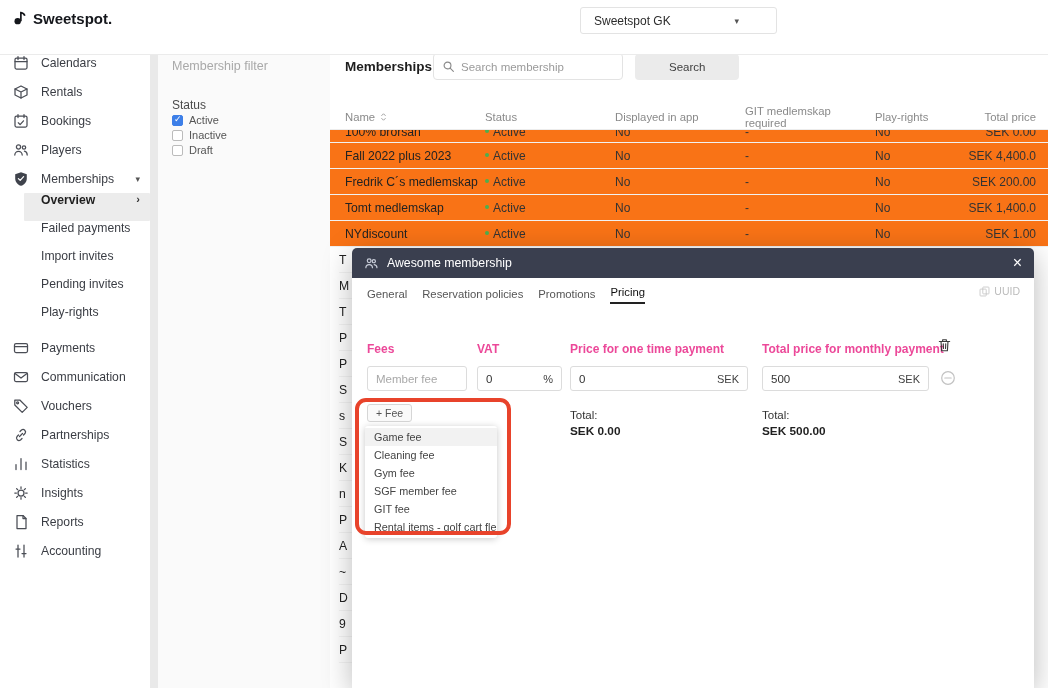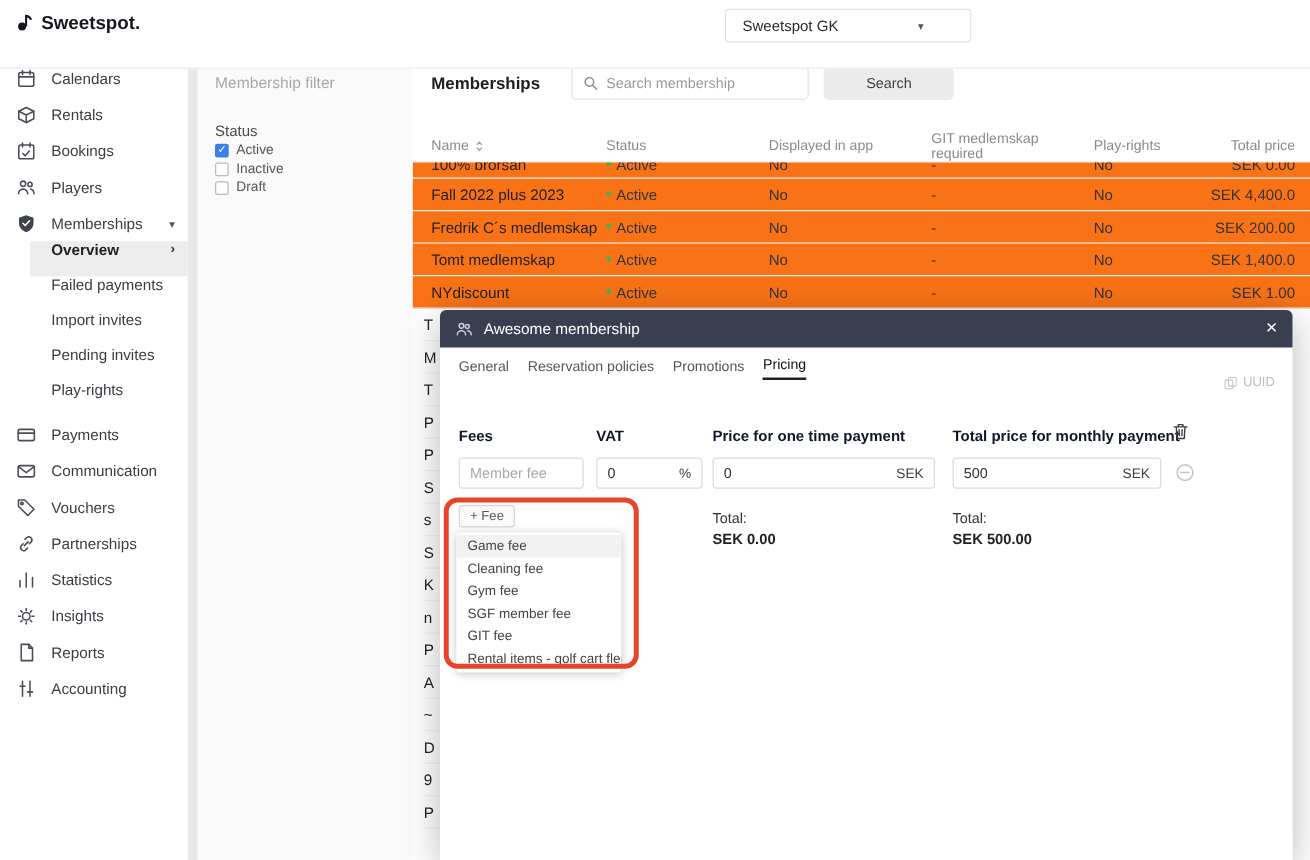--- a/index.html
+++ b/index.html
@@ -30,21 +30,21 @@
   .fp-opts { position:absolute; left:22px; top:73px; display:flex; flex-direction:column; gap:3px; }
   .chk-row { display:flex; align-items:center; gap:6px; font-size:11px; color:#555; cursor:pointer; }
   .chk { width:11px; height:11px; border:1px solid #bbb; border-radius:2px; background:#fff; position:relative; flex:none; }
   .chk.checked { background:#3d7fe8; border-color:#3d7fe8; }
   .chk.checked::after { content:"✓"; position:absolute; left:1px; top:-2px; font-size:9px; color:#fff; }
 
   
   .content { position:absolute; left:330px; top:41px; right:0; bottom:0; background:#fff; }
   .content-head { position:absolute; left:15px; top:12px; display:flex; align-items:center; }
   .page-title { font-size:13.5px; font-weight:700; color:#1e1e1e; width:88px; }
-  .search-box { margin-left:24px; width:190px; height:27px; border:1px solid #e3e3e3; border-radius:4px; display:flex; align-items:center; padding:0 8px; gap:6px; background:#fff; }
+  .search-box { margin-left:0; width:190px; height:27px; border:1px solid #e3e3e3; border-radius:4px; display:flex; align-items:center; padding:0 8px; gap:6px; background:#fff; }
   .search-box svg { width:13px; height:13px; stroke:#8a8a8a; fill:none; stroke-width:1.4; stroke-linecap:round; flex:none; }
   .search-box input { border:none; outline:none; flex:1; font-size:11.5px; color:#333; font-family:inherit; background:transparent; }
   .search-box input::placeholder { color:#9a9a9a; }
   .search-btn { margin-left:12px; height:26px; padding:0 34px; background:#ebebeb; border:none; border-radius:4px; font-size:11.5px; color:#3f3f3f; font-family:inherit; cursor:pointer; }
 
   .tbl { position:absolute; left:0; right:0; top:63px; }
   .t-head, .t-row { display:grid; grid-template-columns:140px 130px 130px 130px 90px 1fr; align-items:center; padding:0 12px 0 15px; }
   .t-head { height:26px; font-size:11.3px; color:#8a8a8a; border-bottom:1px solid #ececec; }
   .t-head .hc { display:flex; align-items:center; gap:4px; }
   .t-head svg { width:9px; height:10px; stroke:#a0a0a0; fill:none; stroke-width:1.1; stroke-linecap:round; stroke-linejoin:round; }
@@ -60,25 +60,25 @@
 
   
   .modal { position:absolute; left:352px; top:248px; width:682px; height:440px; background:#fff; border-radius:6px 6px 0 0; box-shadow:0 6px 30px rgba(0,0,0,.28); z-index:20; }
   .m-head { height:30px; background:#3a3f4f; border-radius:5px 5px 0 0; display:flex; align-items:center; padding:0 12px; gap:8px; }
   .m-head svg { width:15px; height:15px; stroke:#c7ccd8; fill:none; stroke-width:1.3; stroke-linecap:round; stroke-linejoin:round; flex:none; }
   .m-title { font-size:12.3px; color:#fff; }
   .m-close { margin-left:auto; color:#fff; font-size:16px; line-height:1; cursor:pointer; }
   .m-tabs { display:flex; align-items:flex-end; gap:15px; padding:0 15px; height:26px; position:relative; }
   .m-tab { font-size:11.3px; color:#555; cursor:pointer; padding:5px 0 4px; }
   .m-tab.active { color:#101010; border-bottom:2px solid #222; }
-  .m-uuid { position:absolute; right:14px; top:7px; display:flex; align-items:flex-end; gap:4px; font-size:10.5px; color:#bcbcbc; cursor:pointer;margin-top:15px; }
+  .m-uuid { position:absolute; right:14px; top:7px; display:flex; align-items:flex-end; gap:4px; font-size:10.5px; color:#bcbcbc; cursor:pointer; }
   .m-uuid svg { width:11px; height:11px; stroke:#c4c4c4; fill:none; stroke-width:1.2; }
   .m-body { position:relative; height:calc(100% - 56px); }
 
-  .p-label { position:absolute; top:38px; font-size:12px; font-weight:700; color:#0f172a; white-space:nowrap; }
+  .p-label { position:absolute; top:38px; font-size:12px; font-weight:700; color:#ec4899; white-space:nowrap; }
   .lbl-fees { left:15px; } .lbl-vat { left:125px; } .lbl-one { left:218px; } .lbl-month { left:410px; }
   .trash { position:absolute; left:585px; top:33px; cursor:pointer; }
   .trash svg { width:15px; height:17px; stroke:#3c3c3c; fill:none; stroke-width:1.2; stroke-linecap:round; stroke-linejoin:round; }
 
   .inp { position:absolute; top:62px; height:25px; border:1px solid #dcdcdc; border-radius:3px; background:#fff; display:flex; align-items:center; padding:0 8px; gap:4px; }
   .inp input { border:none; outline:none; flex:1; min-width:0; font-size:11.5px; color:#333; font-family:inherit; }
   .inp input::placeholder { color:#a8a8a8; }
   .inp .suffix { font-size:11px; color:#3f3f3f; flex:none; }
   .inp-fee { left:15px; width:100px; }
   .inp-vat { left:125px; width:85px; }

